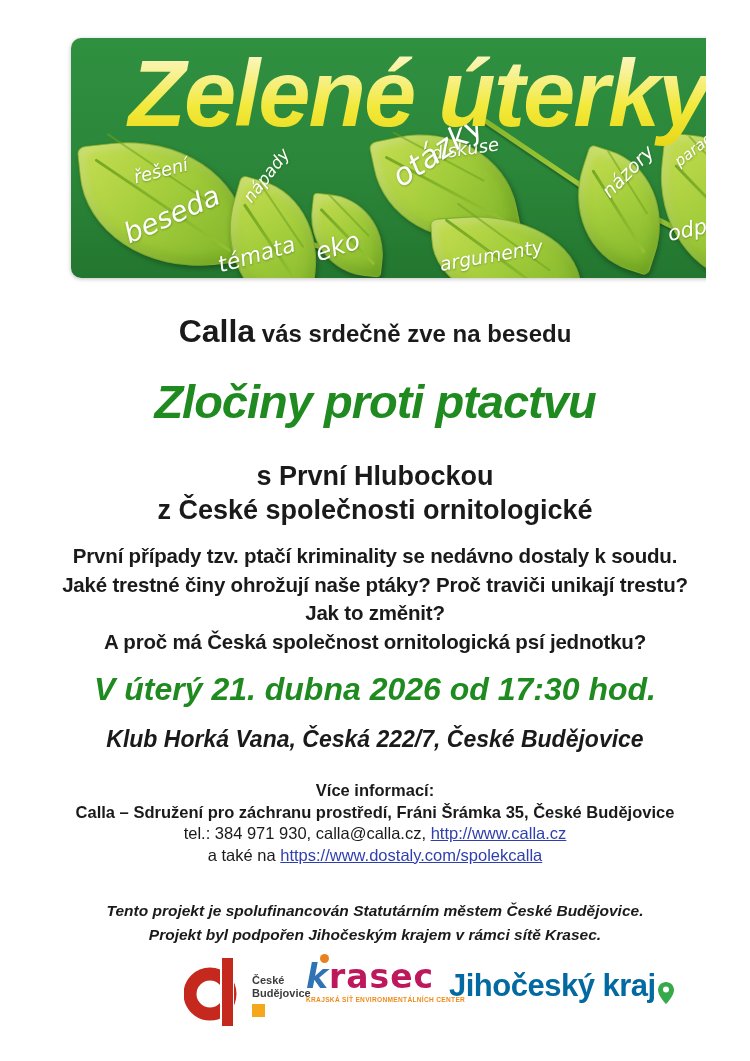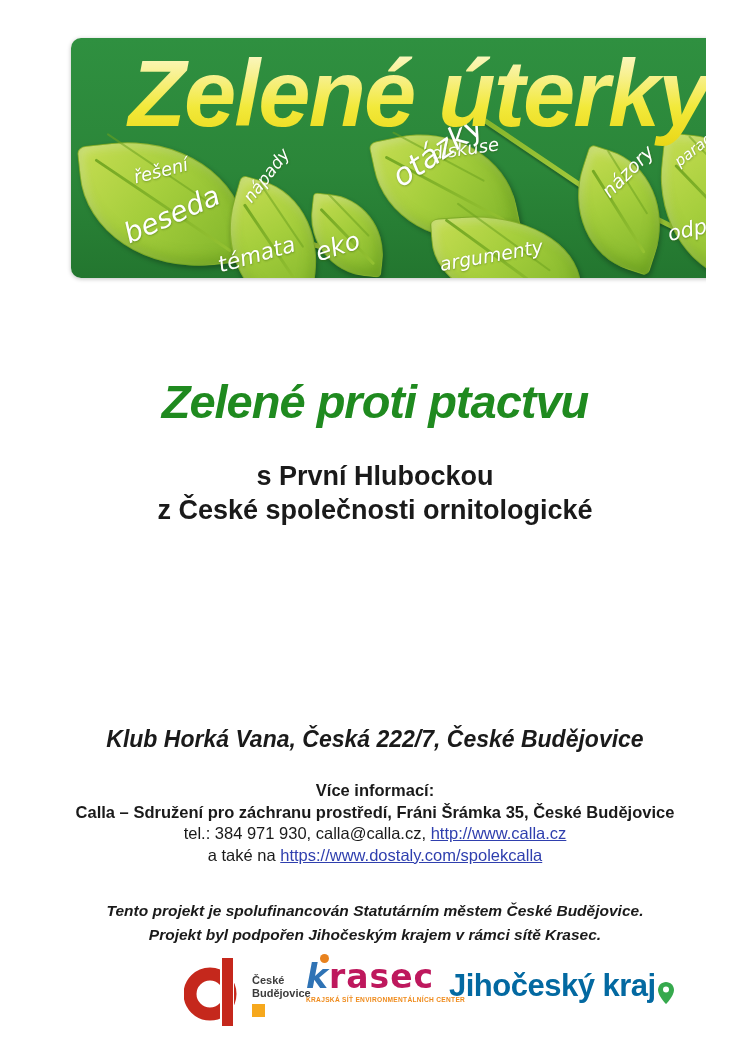--- a/index.html
+++ b/index.html
@@ -124,29 +124,36 @@
     <span class="leaf-word w4">témata</span>
     <span class="leaf-word w5">eko</span>
     <span class="leaf-word w6">diskuse</span>
     <span class="leaf-word w7">otázky</span>
     <span class="leaf-word w8">argumenty</span>
     <span class="leaf-word w9">názory</span>
     <span class="leaf-word w10">paragrafy</span>
     <span class="leaf-word w11">odpovědi</span>
   </header>
 
+  <div class="centered intro"><span class="brand">Calla</span><span> vás srdečně zve na besedu</span></div>
 
-  <h2 class="centered event-title">Zelené proti ptactvu</h2>
+  <h2 class="centered event-title">Zločiny proti ptactvu</h2>
 
   <div class="centered speaker">
     <div>s První Hlubockou</div>
     <div>z České společnosti ornitologické</div>
   </div>
 
+  <div class="centered description">
+    <div>První případy tzv. ptačí kriminality se nedávno dostaly k soudu.</div>
+    <div>Jaké trestné činy ohrožují naše ptáky? Proč traviči unikají trestu? Jak to změnit?</div>
+    <div>A proč má Česká společnost ornitologická psí jednotku?</div>
+  </div>
 
+  <div class="centered datetime">V úterý 21. dubna 2026 od 17:30 hod.</div>
   <div class="centered venue">Klub Horká Vana, Česká 222/7, České Budějovice</div>
 
   <div class="centered contact">
     <div class="bold">Více informací:</div>
     <div class="bold">Calla – Sdružení pro záchranu prostředí, Fráni Šrámka 35, České Budějovice</div>
     <div><span>tel.: 384 971 930, calla@calla.cz, </span><a href="#">http://www.calla.cz</a></div>
     <div><span>a také na </span><a href="#">https://www.dostaly.com/spolekcalla</a></div>
   </div>
 
   <div class="centered funding">

